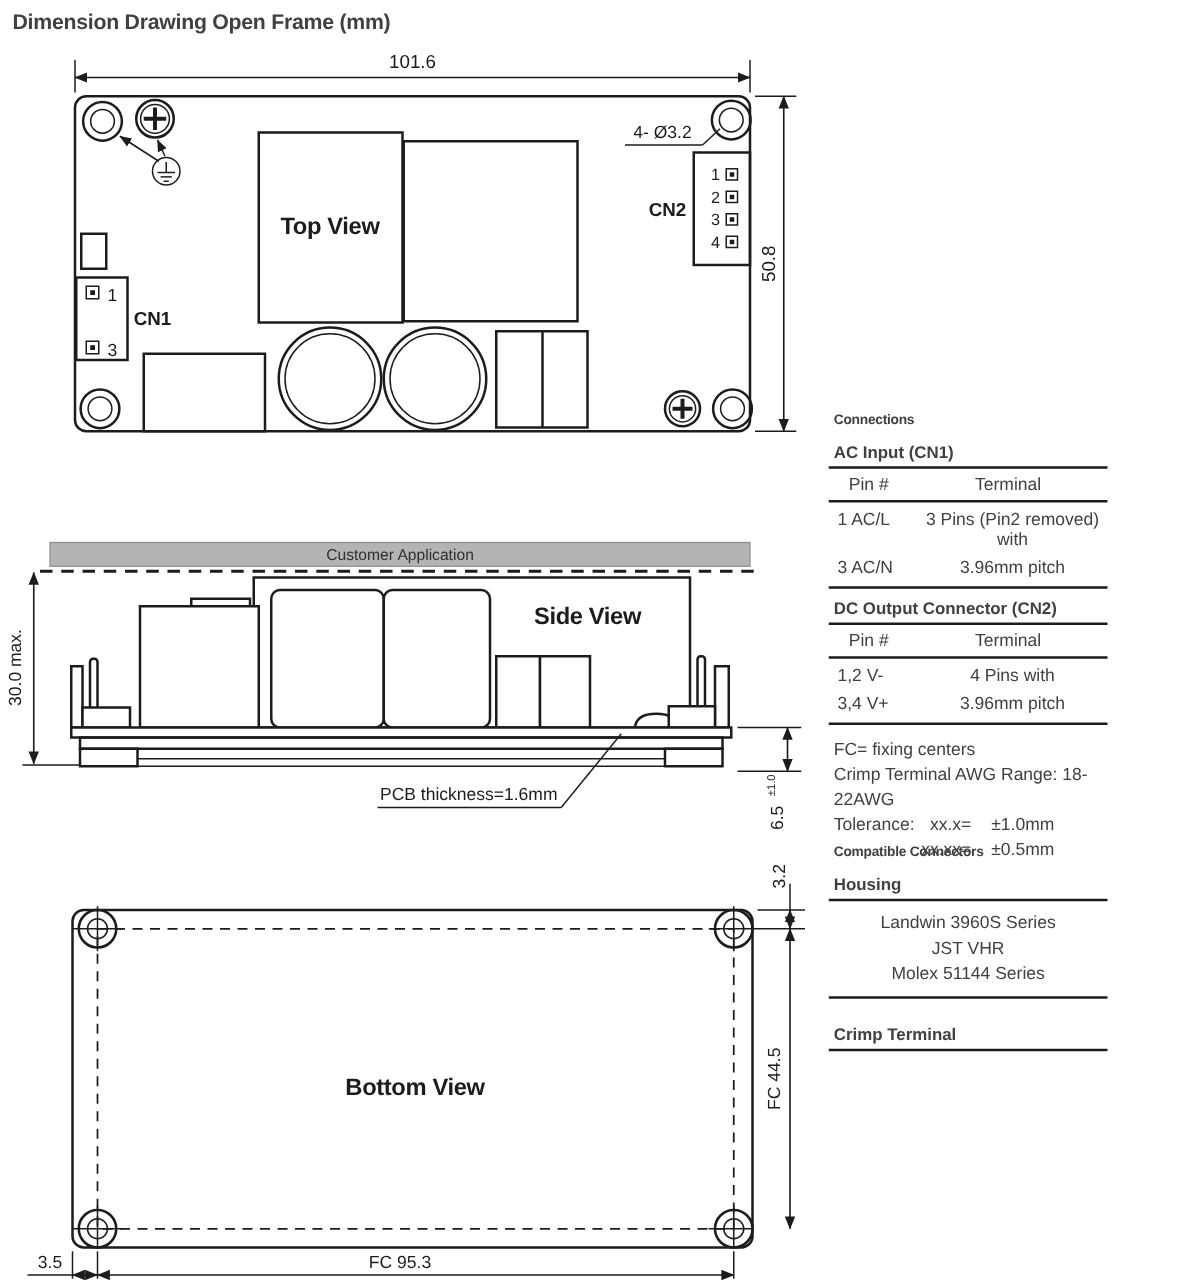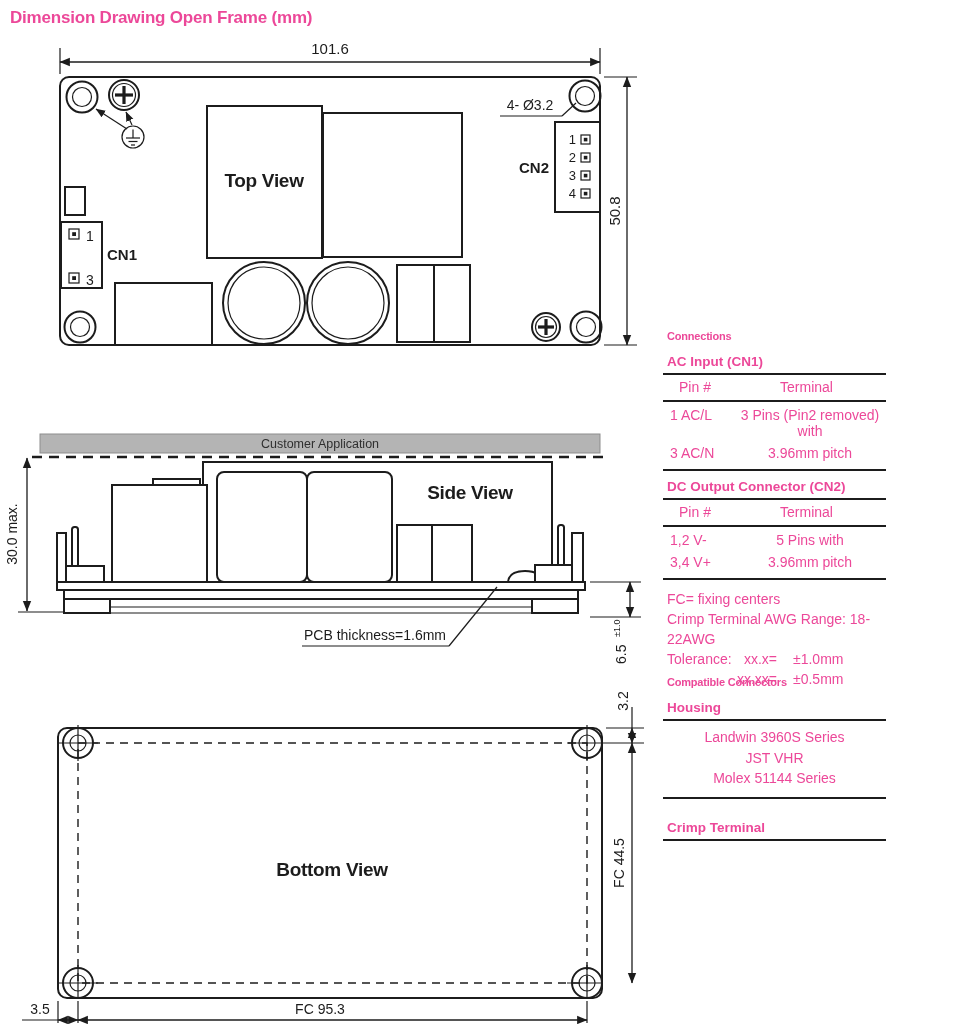--- a/index.html
+++ b/index.html
@@ -1,17 +1,17 @@
 <!DOCTYPE html>
 <html><head>
 <meta charset="utf-8">
 <style>
   html,body{margin:0;padding:0;background:#fff;}
   #canvas{position:relative;width:956px;height:1024px;background:#fff;overflow:hidden;
-          font-family:"Liberation Sans",sans-serif;color:#ec4899;}
+          font-family:"Liberation Sans",sans-serif;color:#404040;}
   #page-title{position:absolute;left:10px;top:8px;font-size:17px;font-weight:bold;letter-spacing:-0.2px;}
   svg{position:absolute;left:0;top:0;}
   svg text{font-family:"Liberation Sans",sans-serif;fill:#1c1c1c;}
   .obj{stroke:#1c1c1c;stroke-width:2;fill:#fff;}
   .objn{stroke:#1c1c1c;stroke-width:2;fill:none;}
   .thin{stroke:#1c1c1c;stroke-width:1.2;fill:none;}
   .dim{stroke:#1c1c1c;stroke-width:1.3;fill:none;marker-start:url(#ar);marker-end:url(#ar);}
   .dash{stroke:#1c1c1c;stroke-width:2.4;fill:none;stroke-dasharray:10 7;}
   .cdash{stroke:#1c1c1c;stroke-width:1.4;fill:none;stroke-dasharray:8 6;}
   .t14{font-size:14px;} .t13{font-size:13px;} .t15{font-size:15px;}
@@ -252,21 +252,21 @@
     </div>
 
     <div class="sub mt8">DC Output Connector (CN2)</div>
     <div class="thead">
       <div class="c-pin">Pin #</div>
       <div class="c-term">Terminal</div>
     </div>
     <div class="rows-wrap">
       <div class="trow">
         <div class="c-pin">1,2 V-</div>
-        <div class="c-term">5 Pins with</div>
+        <div class="c-term">4 Pins with</div>
       </div>
       <div class="trow">
         <div class="c-pin">3,4 V+</div>
         <div class="c-term">3.96mm pitch</div>
       </div>
     </div>
 
     <div class="notes">
       <div>FC= fixing centers</div>
       <div>Crimp Terminal AWG Range: 18-22AWG</div>

